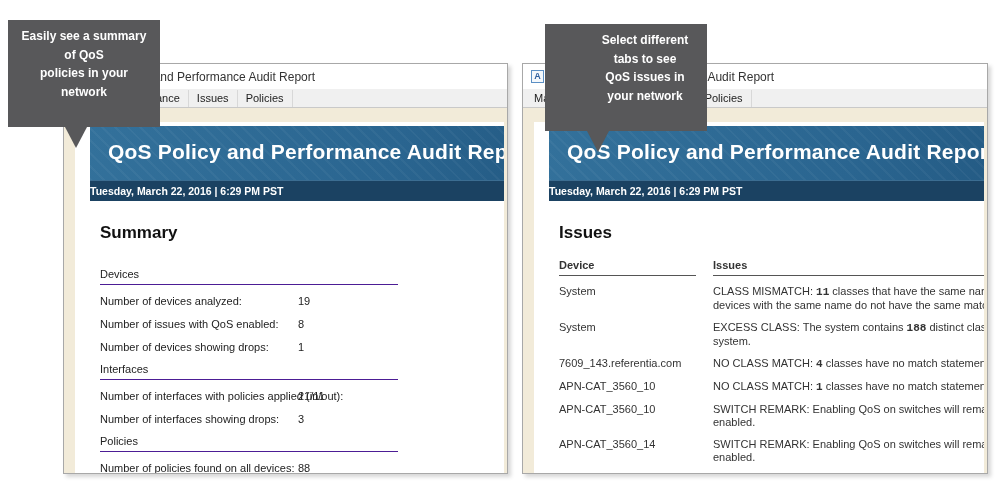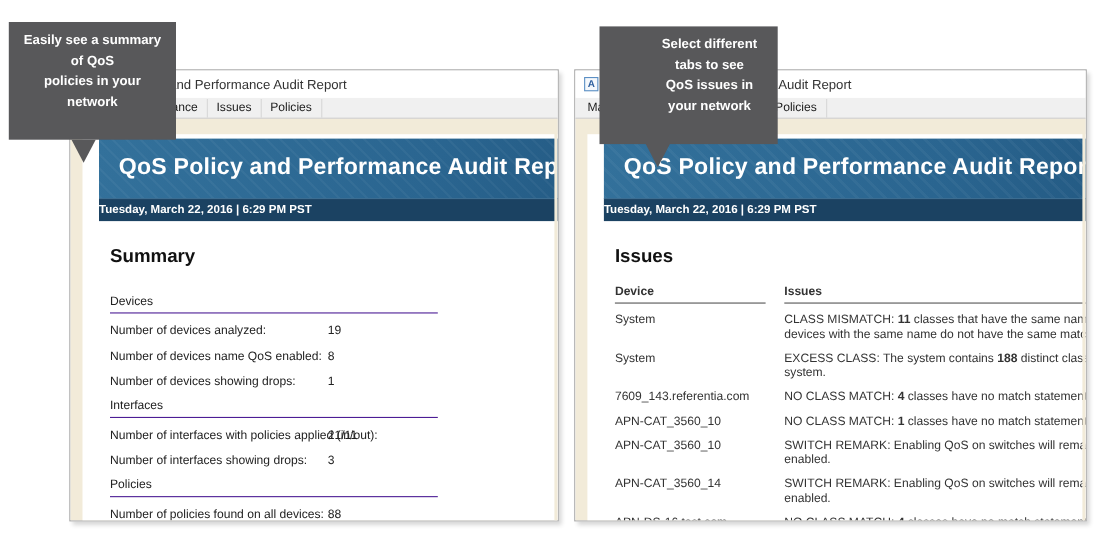--- a/index.html
+++ b/index.html
@@ -80,21 +80,21 @@
   }
 
   
   .issues-body { margin:16px 0 0 25px; font-size:11px; color:#333; }
   .tbl-head { display:flex; font-weight:bold; margin-bottom:9px; }
   .th-device { width:137px; flex:none; border-bottom:1px solid #555; padding-bottom:4px; margin-right:17px; }
   .th-issues { width:420px; border-bottom:1px solid #555; padding-bottom:4px; }
   .issue-row { display:flex; margin-bottom:9px; line-height:13px; }
   .issue-device { width:137px; flex:none; margin-right:17px; white-space:nowrap; }
   .issue-lines { white-space:nowrap; }
-  .issue-lines .num { font-weight:bold; }
+  .issue-lines .num { font-weight:bold;font-family:Liberation Mono, monospace; }
 
   
   .tooltip {
     position:absolute; background:#58585a; color:#ffffff; font-size:12px;
     font-weight:bold; text-align:center; line-height:1.55; padding:7px 10px;
     white-space:pre-line; z-index:10;
   }
   .tooltip-left  { left:8px;   top:20px; width:152px; }
   .tooltip-right { left:545px; top:24px; width:162px;padding-left:48px; }
   .tt-arrow {
@@ -124,21 +124,21 @@
     <div class="content">
       <div class="page">
         <div class="banner">
           <div class="banner-title">QoS Policy and Performance Audit Report</div>
         </div>
         <div class="datebar">Tuesday, March 22, 2016 | 6:29 PM PST</div>
         <div class="report-heading">Summary</div>
         <div class="summary-body" id="summary-body">
             <div class="sec-title">Devices</div>
             <div class="sum-row"><span>Number of devices analyzed:</span><span class="sum-val">19</span></div>
-            <div class="sum-row"><span>Number of devices name QoS enabled:</span><span class="sum-val">8</span></div>
+            <div class="sum-row"><span>Number of issues with QoS enabled:</span><span class="sum-val">8</span></div>
             <div class="sum-row"><span>Number of devices showing drops:</span><span class="sum-val">1</span></div>
             <div class="sec-title">Interfaces</div>
             <div class="sum-row"><span>Number of interfaces with policies applied (in/out):</span><span class="sum-val">21/11</span></div>
             <div class="sum-row"><span>Number of interfaces showing drops:</span><span class="sum-val">3</span></div>
             <div class="sec-title">Policies</div>
             <div class="sum-row"><span>Number of policies found on all devices:</span><span class="sum-val">88</span></div>
           </div>
       </div>
       <div class="page-right-fill"></div>
     </div>

